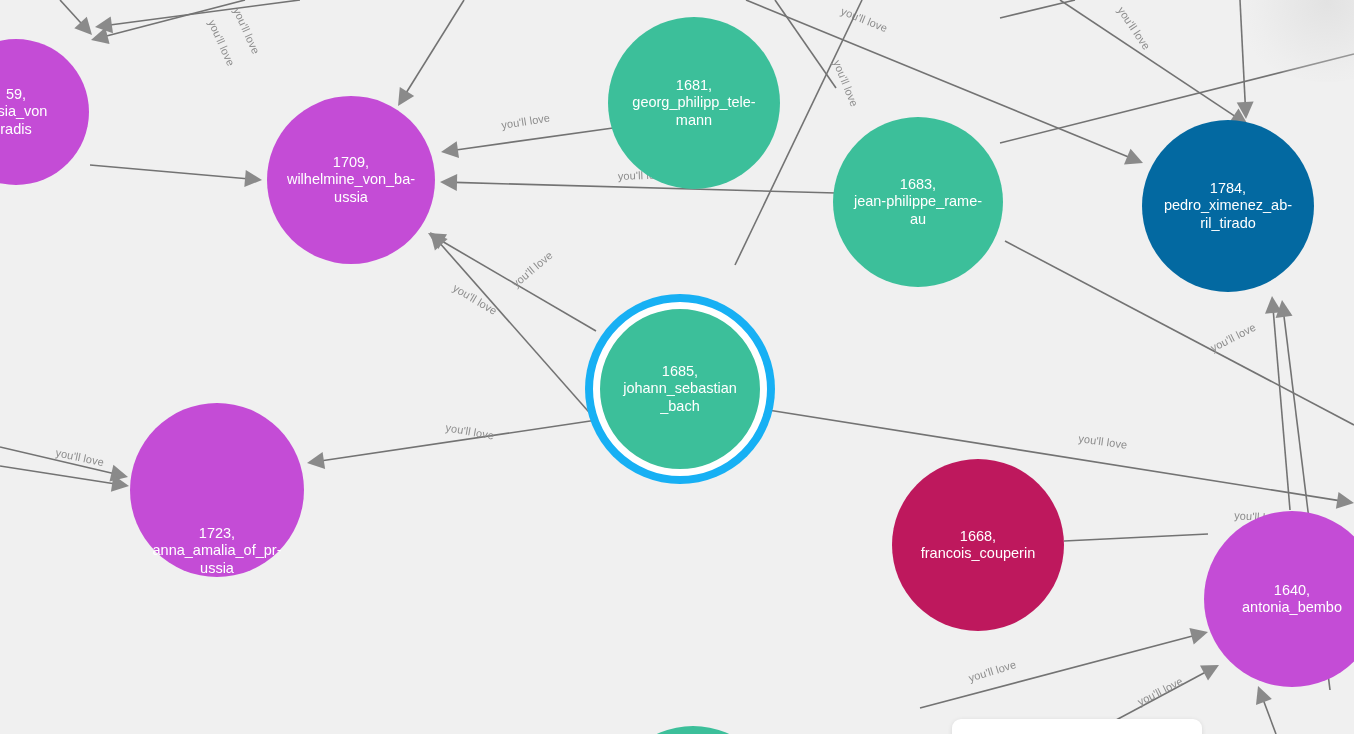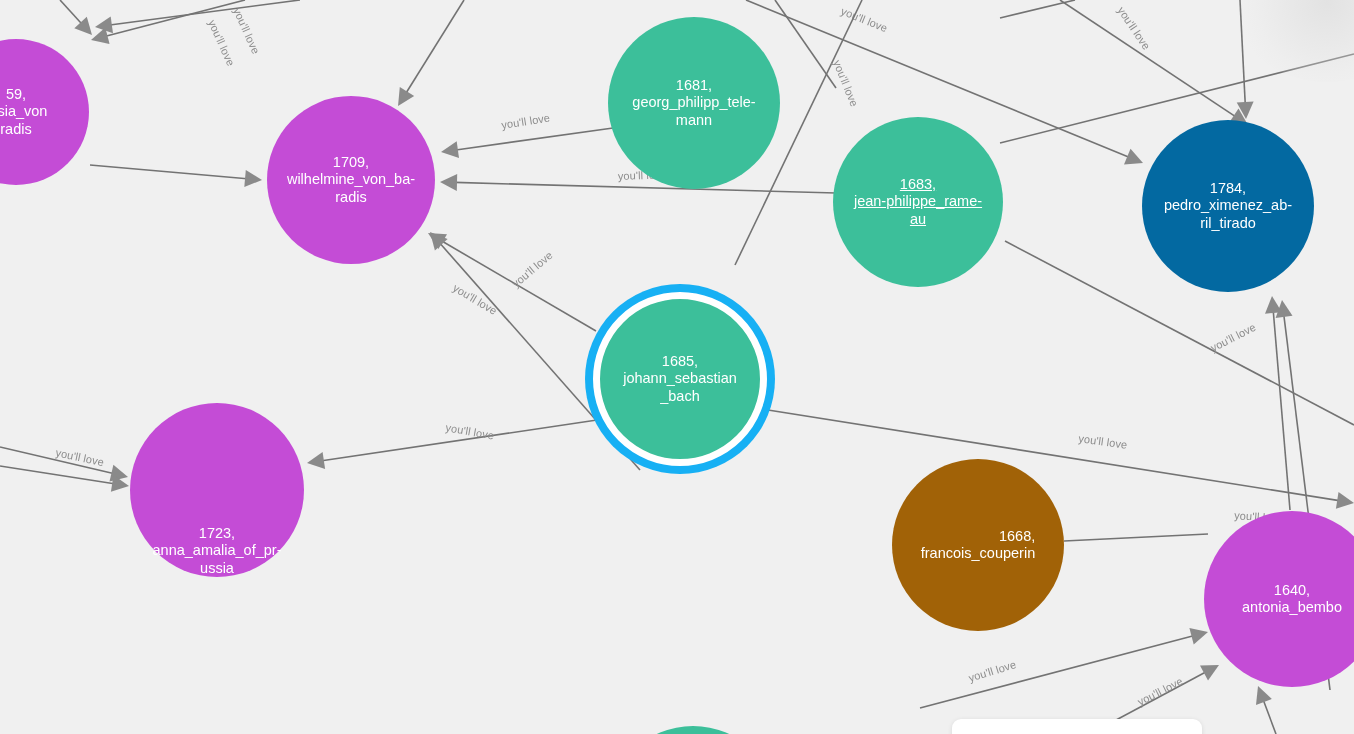--- a/index.html
+++ b/index.html
@@ -218,48 +218,48 @@
 
   <div id="node-layer">
       <div class="node node-purple" style="left: -57px; top: 39px; width: 146px; height: 146px; background: rgb(196, 76, 214);">
         <span class="node-label">59,
 resia_von
 radis</span>
       </div>
       <div class="node node-purple" style="left: 267px; top: 96px; width: 168px; height: 168px; background: rgb(196, 76, 214);">
         <span class="node-label">1709,
 wilhelmine_von_ba-
-radis</span>
+ussia</span>
       </div>
       <div class="node node-green" style="left: 608px; top: 17px; width: 172px; height: 172px; background: rgb(60, 191, 154);">
         <span class="node-label">1681,
 georg_philipp_tele-
 mann</span>
       </div>
-      <div class="node node-green" style="left: 833px; top: 117px; width: 170px; height: 170px; background: rgb(60, 191, 154); text-decoration: underline;">
+      <div class="node node-green" style="left: 833px; top: 117px; width: 170px; height: 170px; background: rgb(60, 191, 154);">
         <span class="node-label">1683,
 jean-philippe_rame-
 au</span>
       </div>
       <div class="node node-purple" style="left: 1142px; top: 120px; width: 172px; height: 172px; background: #0369a1;">
         <span class="node-label">1784,
 pedro_ximenez_ab-
 ril_tirado</span>
       </div>
-      <div class="node node-green node-selected" style="left: 593px; top: 292px; width: 174px; height: 174px; background: rgb(60, 191, 154); border-color: rgb(255, 255, 255); box-shadow: rgb(23, 176, 244) 0px 0px 0px 8px;">
+      <div class="node node-green node-selected" style="left: 593px; top: 302px; width: 174px; height: 174px; background: rgb(60, 191, 154); border-color: rgb(255, 255, 255); box-shadow: rgb(23, 176, 244) 0px 0px 0px 8px;">
         <span class="node-label">1685,
 johann_sebastian
 _bach</span>
       </div>
       <div class="node node-purple" style="left: 130px; top: 403px; width: 174px; height: 174px; background: rgb(196, 76, 214); align-items: flex-end;">
         <span class="node-label">1723,
 anna_amalia_of_pr-
 ussia</span>
       </div>
-      <div class="node node-green" style="left: 892px; top: 459px; width: 172px; height: 172px; background: #a16207; text-align: right;">
+      <div class="node node-green" style="left: 892px; top: 459px; width: 172px; height: 172px; background: #be185d;">
         <span class="node-label">1668,
 francois_couperin</span>
       </div>
       <div class="node node-purple" style="left: 1204px; top: 511px; width: 176px; height: 176px; background: rgb(196, 76, 214);">
         <span class="node-label">1640,
 antonia_bembo</span>
       </div>
       <div class="node node-green" style="left: 607px; top: 726px; width: 172px; height: 172px; background: rgb(60, 191, 154);">
         <span class="node-label"></span>
       </div>

